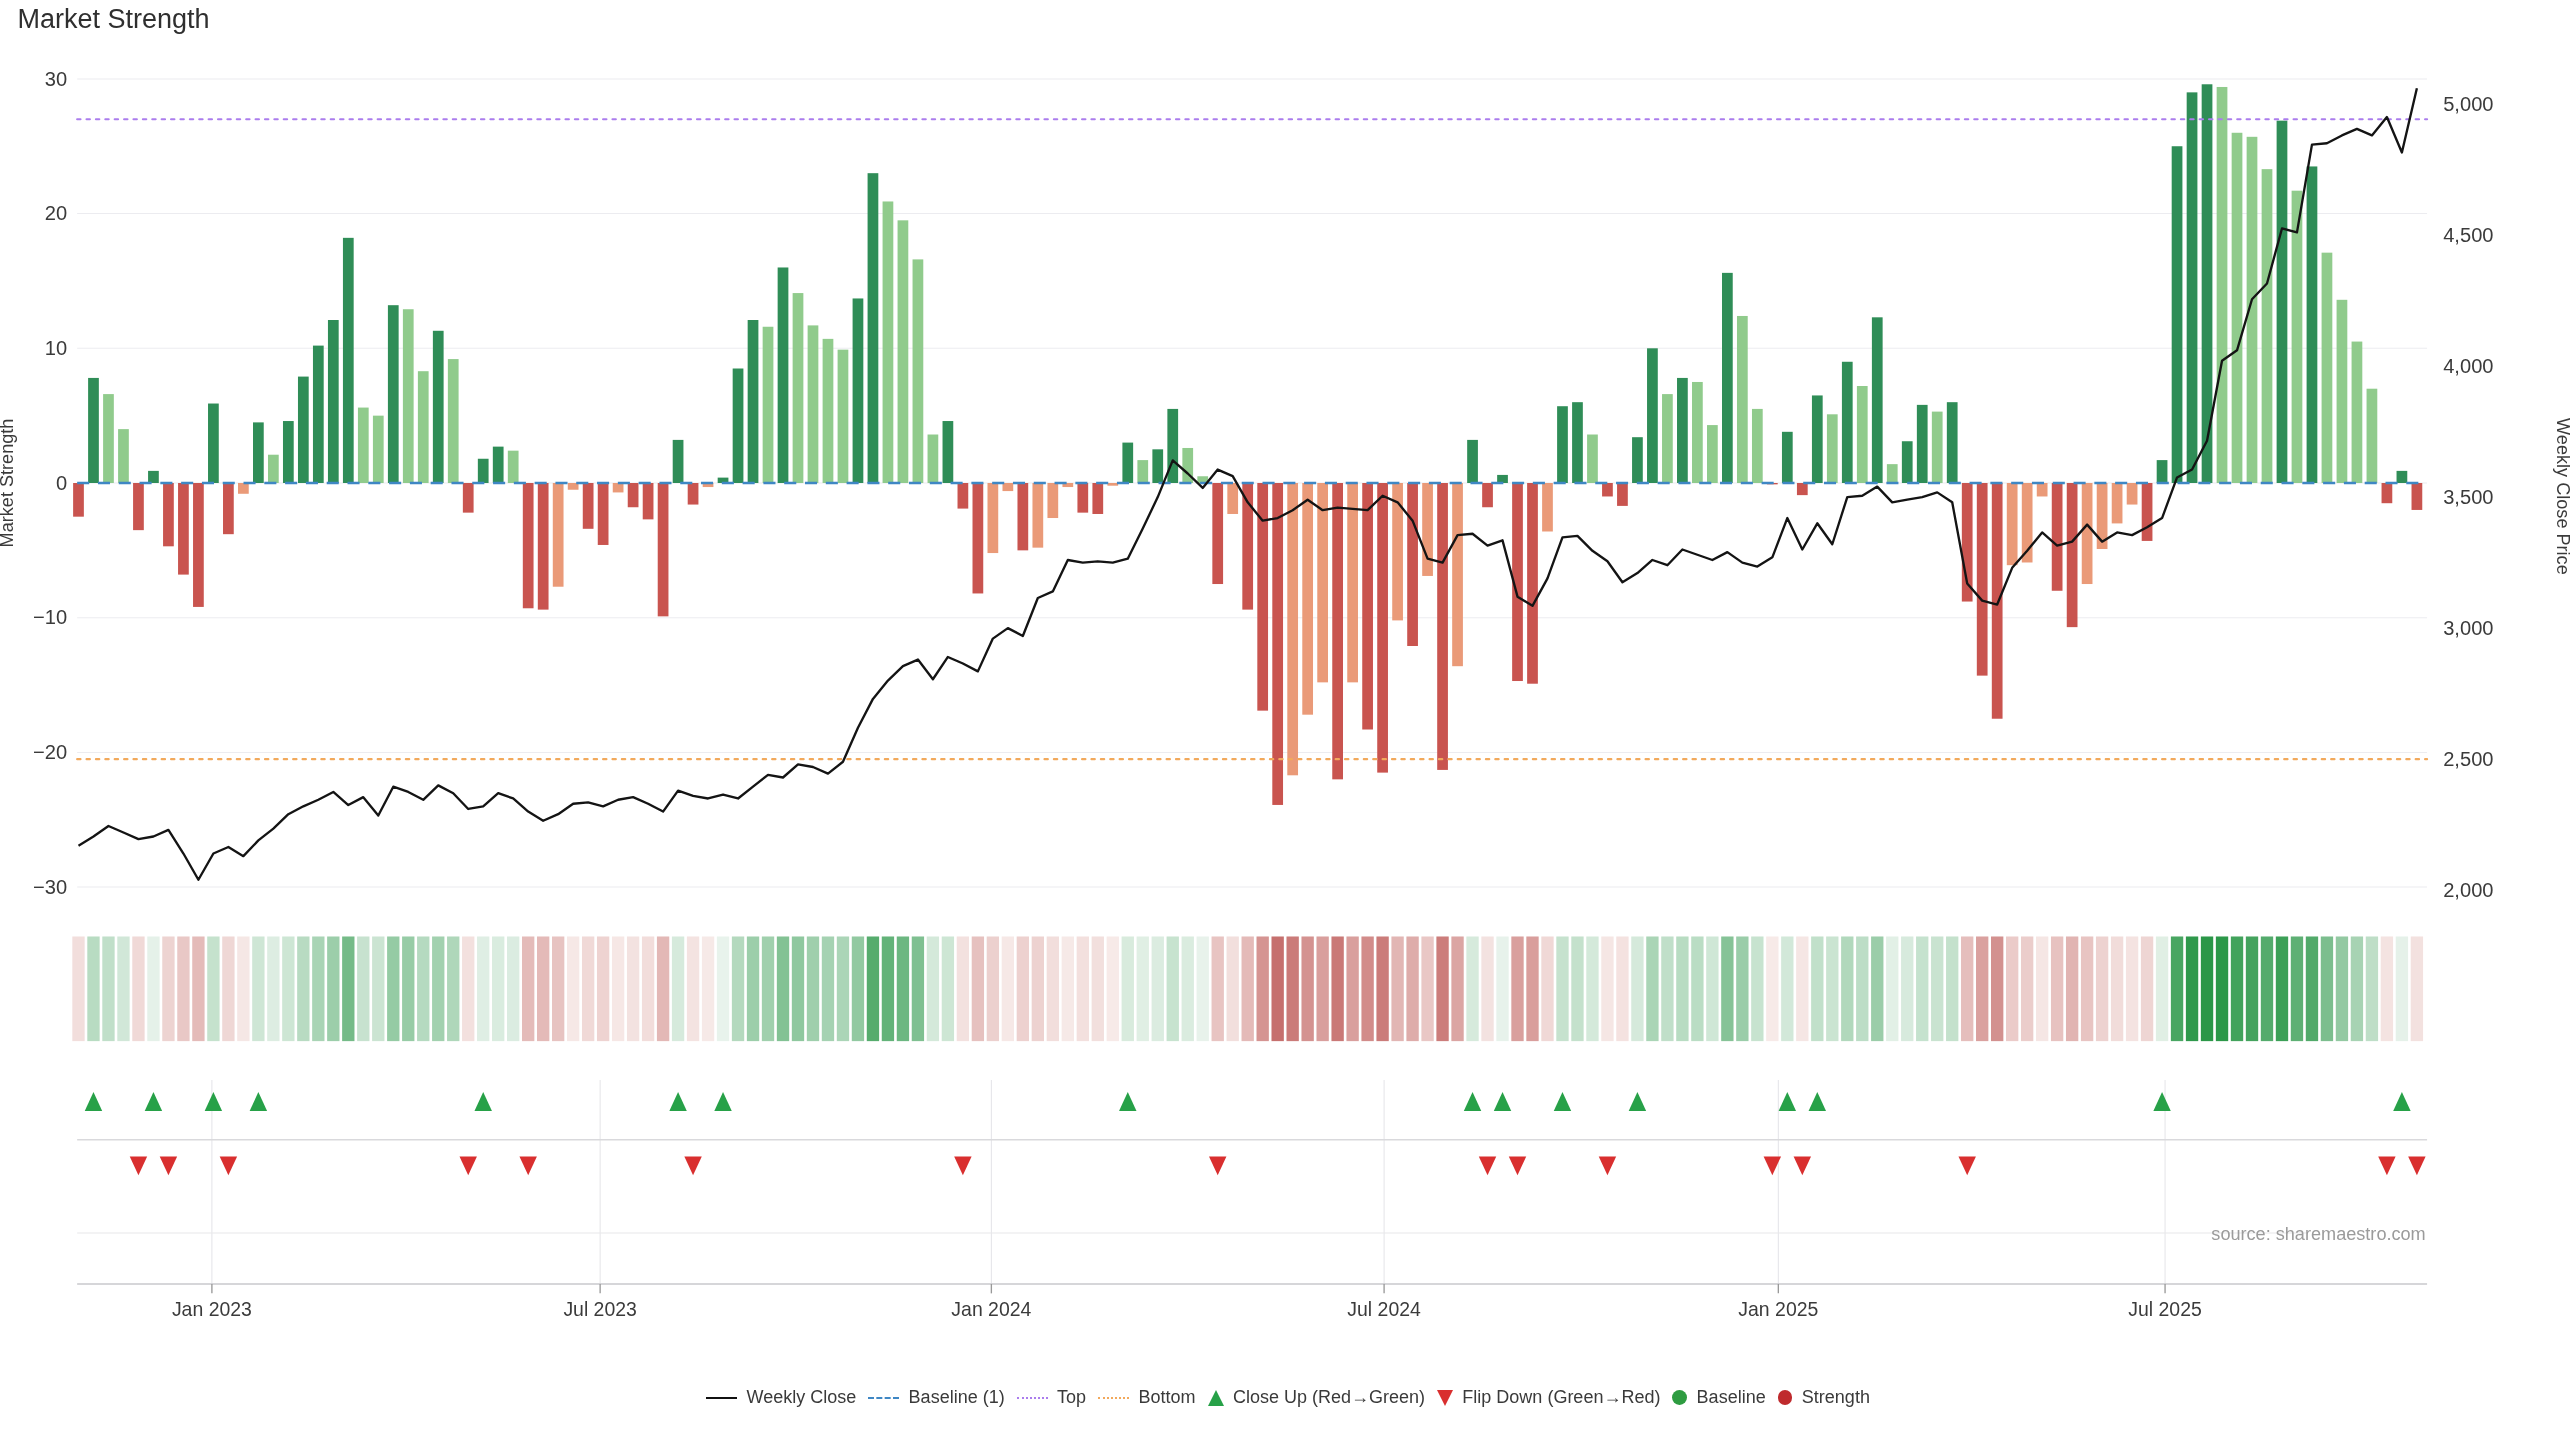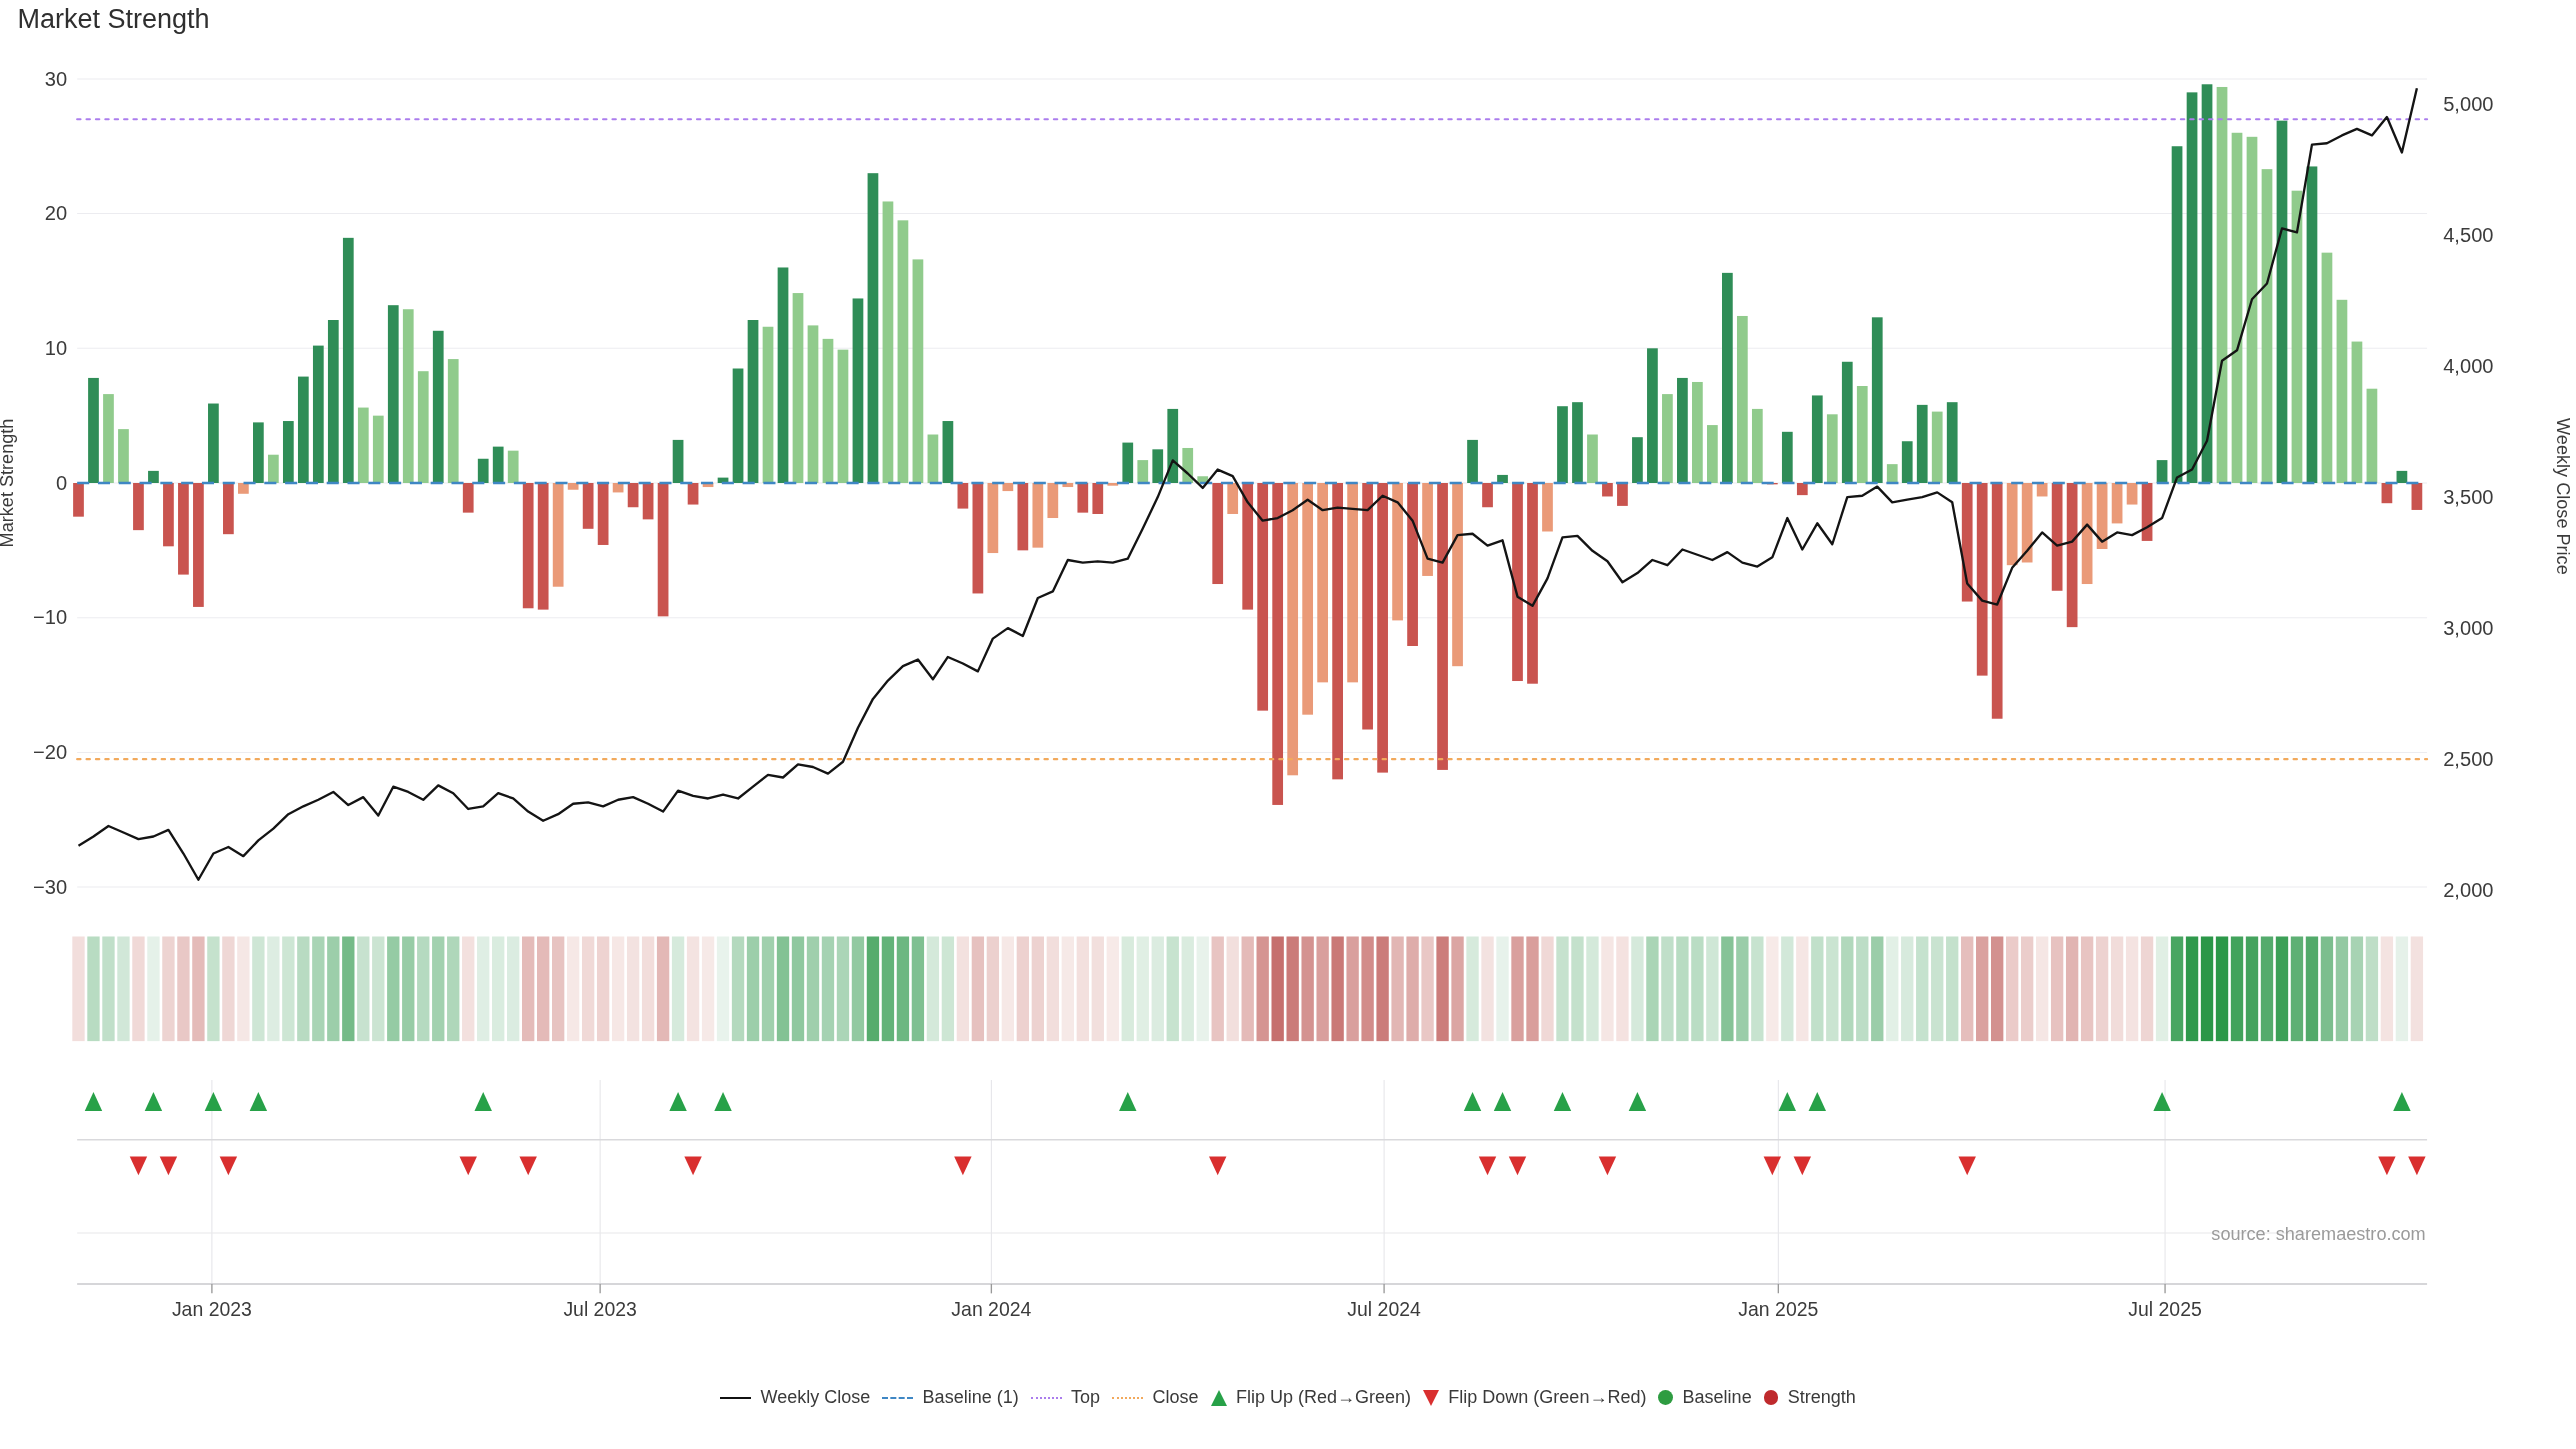--- a/index.html
+++ b/index.html
@@ -434,25 +434,25 @@
     <span class="item">
       <span class="sw-dash"></span>
       <span>Baseline (1)</span>
     </span>
     <span class="item">
       <span class="sw-dot-purple"></span>
       <span>Top</span>
     </span>
     <span class="item">
       <span class="sw-dot-orange"></span>
-      <span>Close</span>
+      <span>Bottom</span>
     </span>
     <span class="item">
       <span class="sw-tri-up"></span>
-      <span>Flip Up (Red→Green)</span>
+      <span>Close Up (Red→Green)</span>
     </span>
     <span class="item">
       <span class="sw-tri-down"></span>
       <span>Flip Down (Green→Red)</span>
     </span>
     <span class="item">
       <span class="sw-circ-g"></span>
       <span>Baseline</span>
     </span>
     <span class="item">

